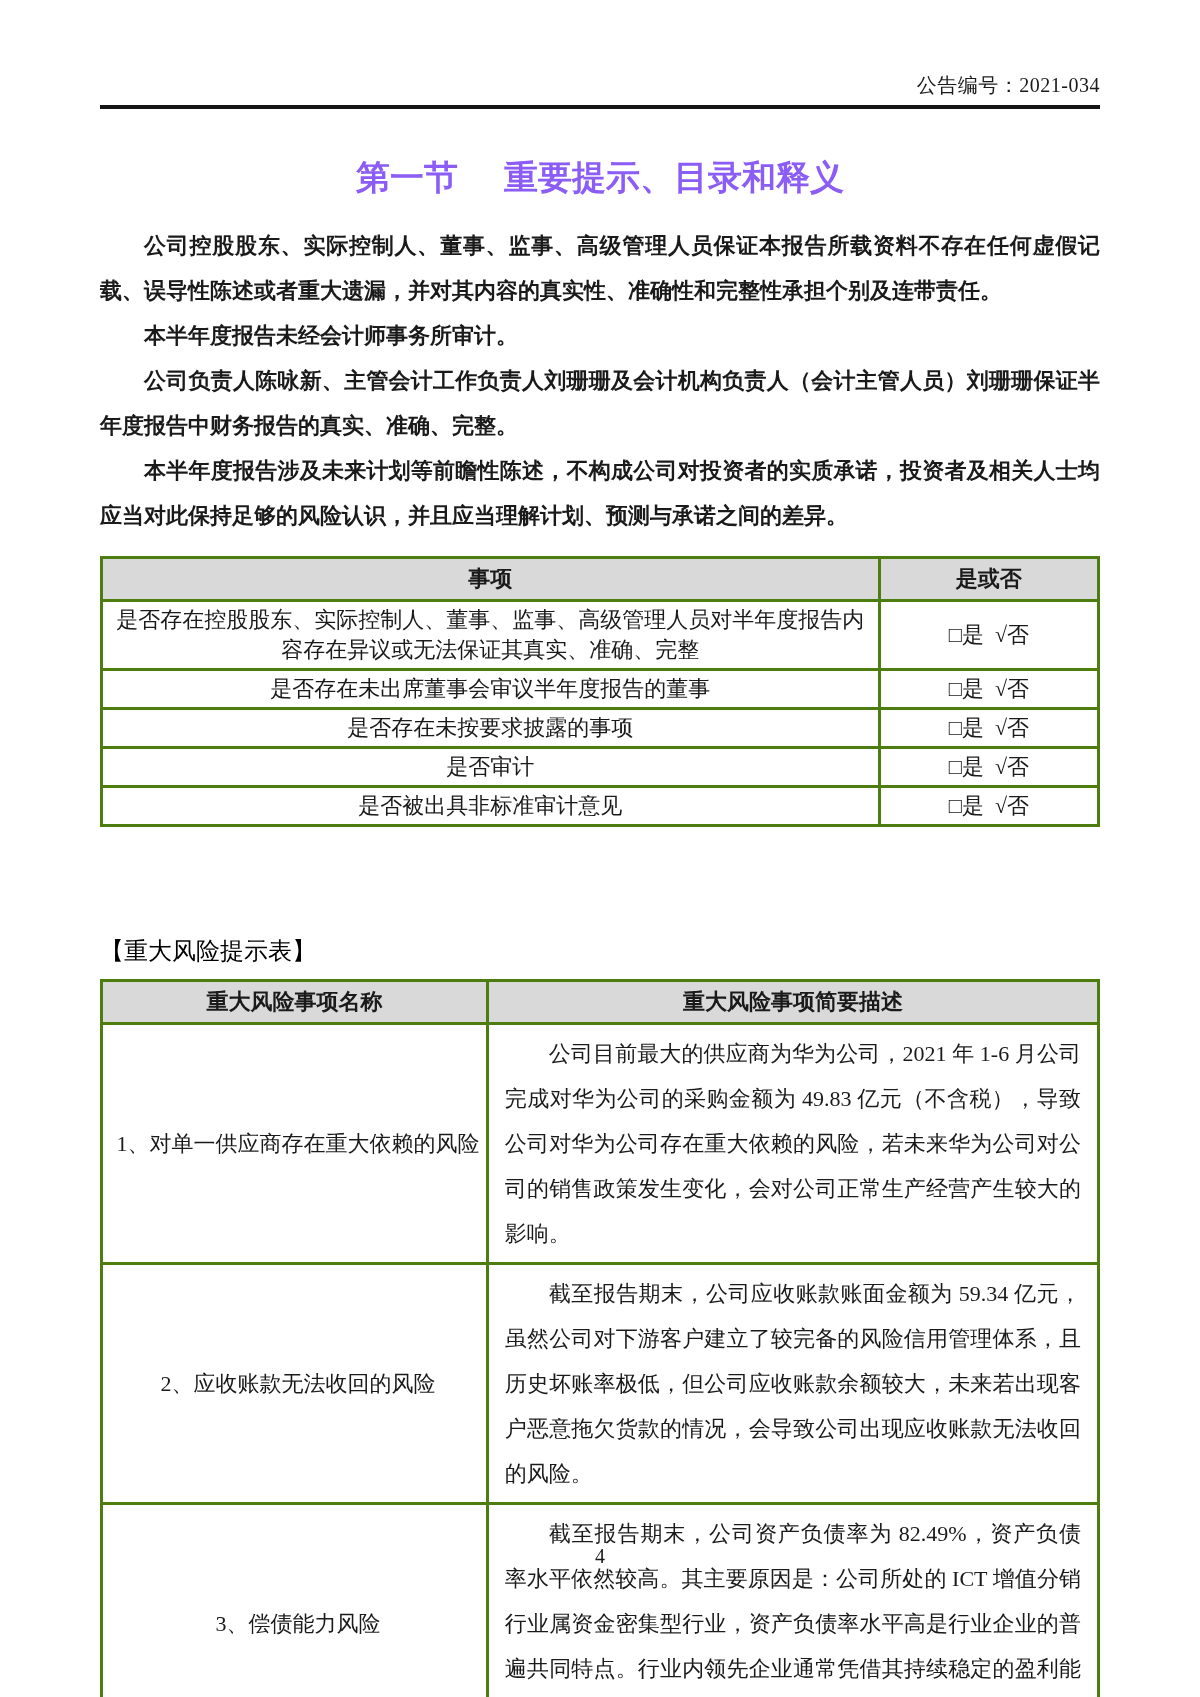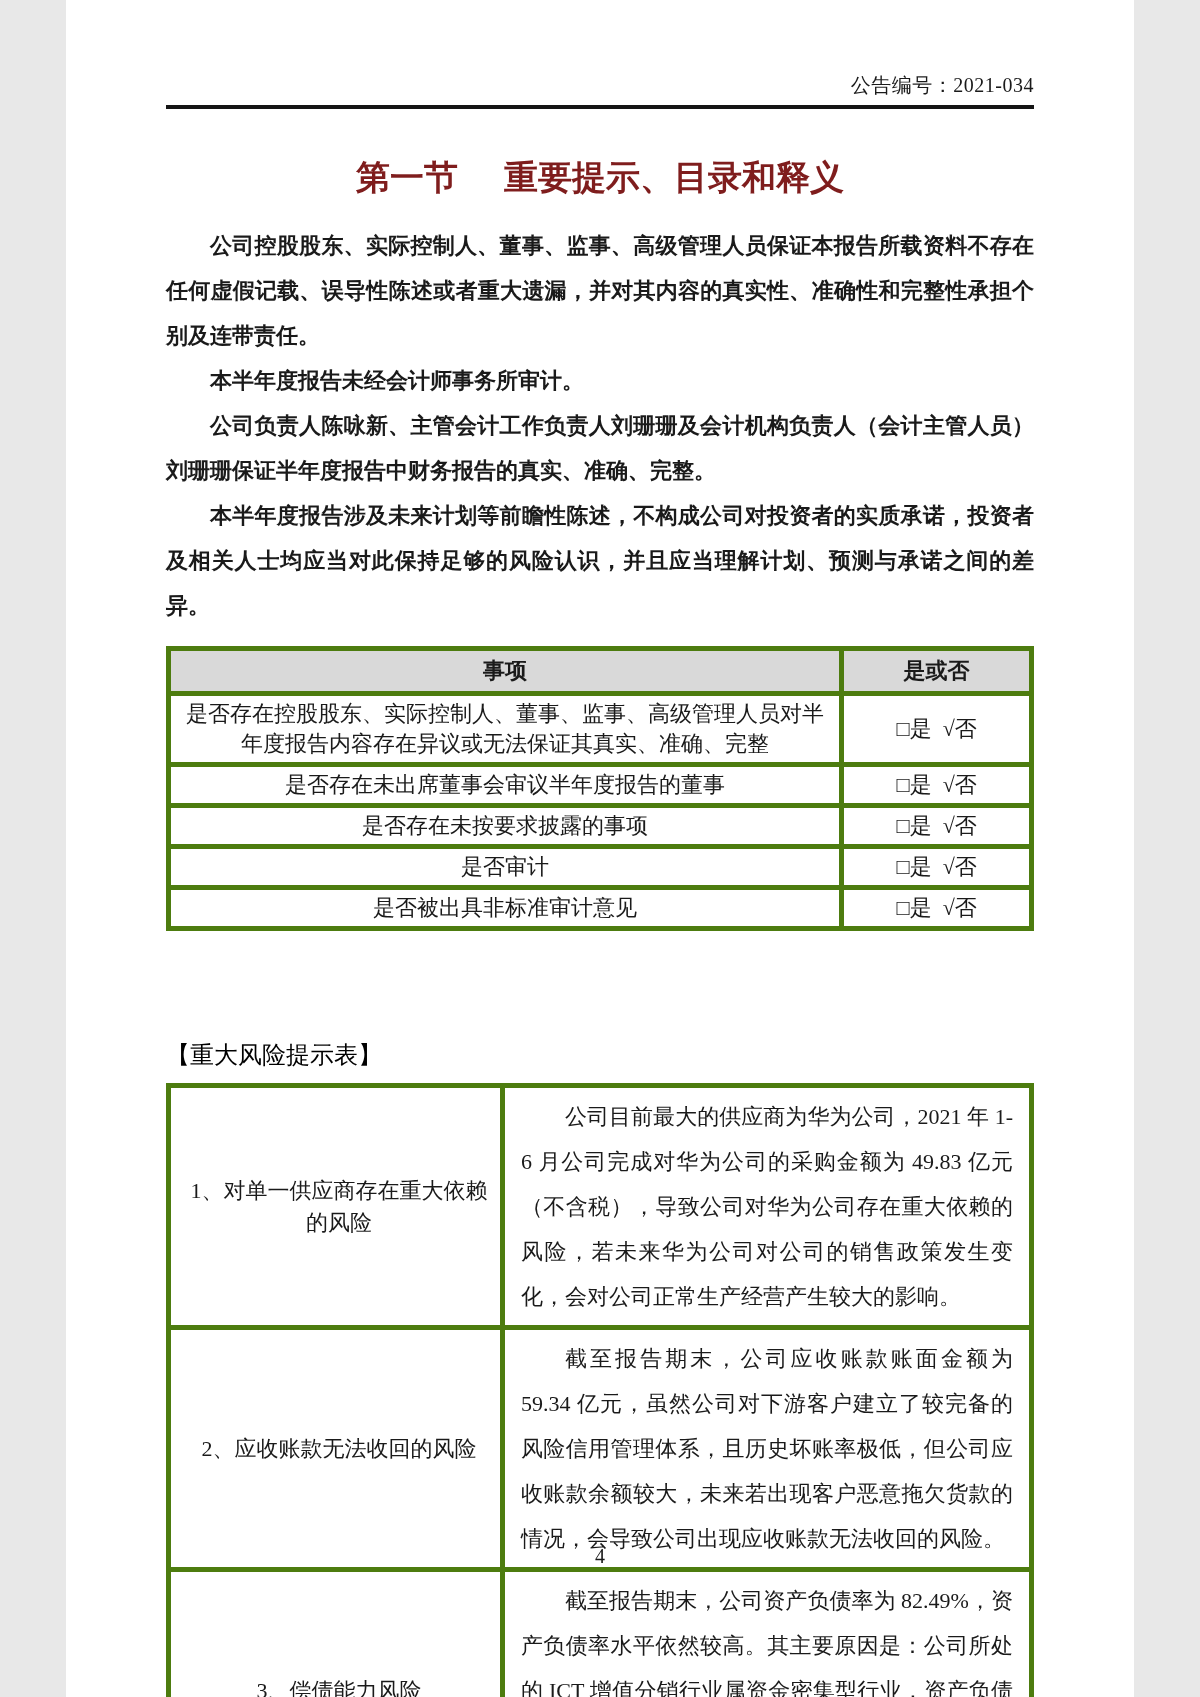--- a/index.html
+++ b/index.html
@@ -1,51 +1,51 @@
 <!DOCTYPE html>
 <html><head>
 <meta charset="utf-8">
 <style>
   * { margin: 0; padding: 0; box-sizing: border-box; }
   html, body { background: #e8e8e8; }
   body { font-family: "Liberation Serif", "DejaVu Serif", serif; color: #1a1a1a; }
 
   .page {
     position: relative;
-    width: 1068px;
+    width: 1200px;
     height: 1697px;
     margin: 0 auto;
     background: #ffffff;
     padding: 0 100px;
     overflow: hidden;
   }
 
   
   .doc-header { padding-top: 72px; text-align: right; }
   .announce-no { font-size: 20px; letter-spacing: 0.5px; }
   .header-rule { border-bottom: 4px solid #151515; margin-top: 6px; }
 
   
   .section-title {
     margin-top: 46px;
     text-align: center;
     font-family: "Liberation Sans", "DejaVu Sans", sans-serif;
     font-weight: bold;
     font-size: 34px;
-    color: #7f1d1d;
+    color: #8b5cf6;
   }
   .title-gap { display: inline-block; width: 46px; }
 
   
   .body-text { margin-top: 22px; font-size: 22px; line-height: 45px; font-weight: bold; }
   .body-text p { text-indent: 2em; text-align: justify; }
 
   
   table { width: 100%; border-collapse: collapse; table-layout: fixed; }
-  th, td { border: 5px solid #4d7c0f; }
+  th, td { border: 3px solid #4d7c0f; }
   th {
     background: #d9d9d9;
     font-weight: bold;
     font-size: 22px;
     text-align: center;
     padding: 5px 4px;
     line-height: 30px;
   }
 
   
@@ -156,20 +156,24 @@
     </table>
 
   <div class="risk-heading">【重大风险提示表】</div>
 
   <table class="risk-table">
     <colgroup>
       <col class="col-name">
       <col class="col-desc">
     </colgroup>
     <tbody>
+        <tr>
+      <th>重大风险事项名称</th>
+      <th>重大风险事项简要描述</th>
+    </tr>
     <tr>
       <td class="name-cell">1、对单一供应商存在重大依赖的风险</td>
       <td class="desc-cell">
         <p>公司目前最大的供应商为华为公司，2021 年 1-6 月公司完成对华为公司的采购金额为 49.83 亿元（不含税），导致公司对华为公司存在重大依赖的风险，若未来华为公司对公司的销售政策发生变化，会对公司正常生产经营产生较大的影响。</p>
       </td>
     </tr>
     <tr>
       <td class="name-cell">2、应收账款无法收回的风险</td>
       <td class="desc-cell">
         <p>截至报告期末，公司应收账款账面金额为 59.34 亿元，虽然公司对下游客户建立了较完备的风险信用管理体系，且历史坏账率极低，但公司应收账款余额较大，未来若出现客户恶意拖欠货款的情况，会导致公司出现应收账款无法收回的风险。</p>

